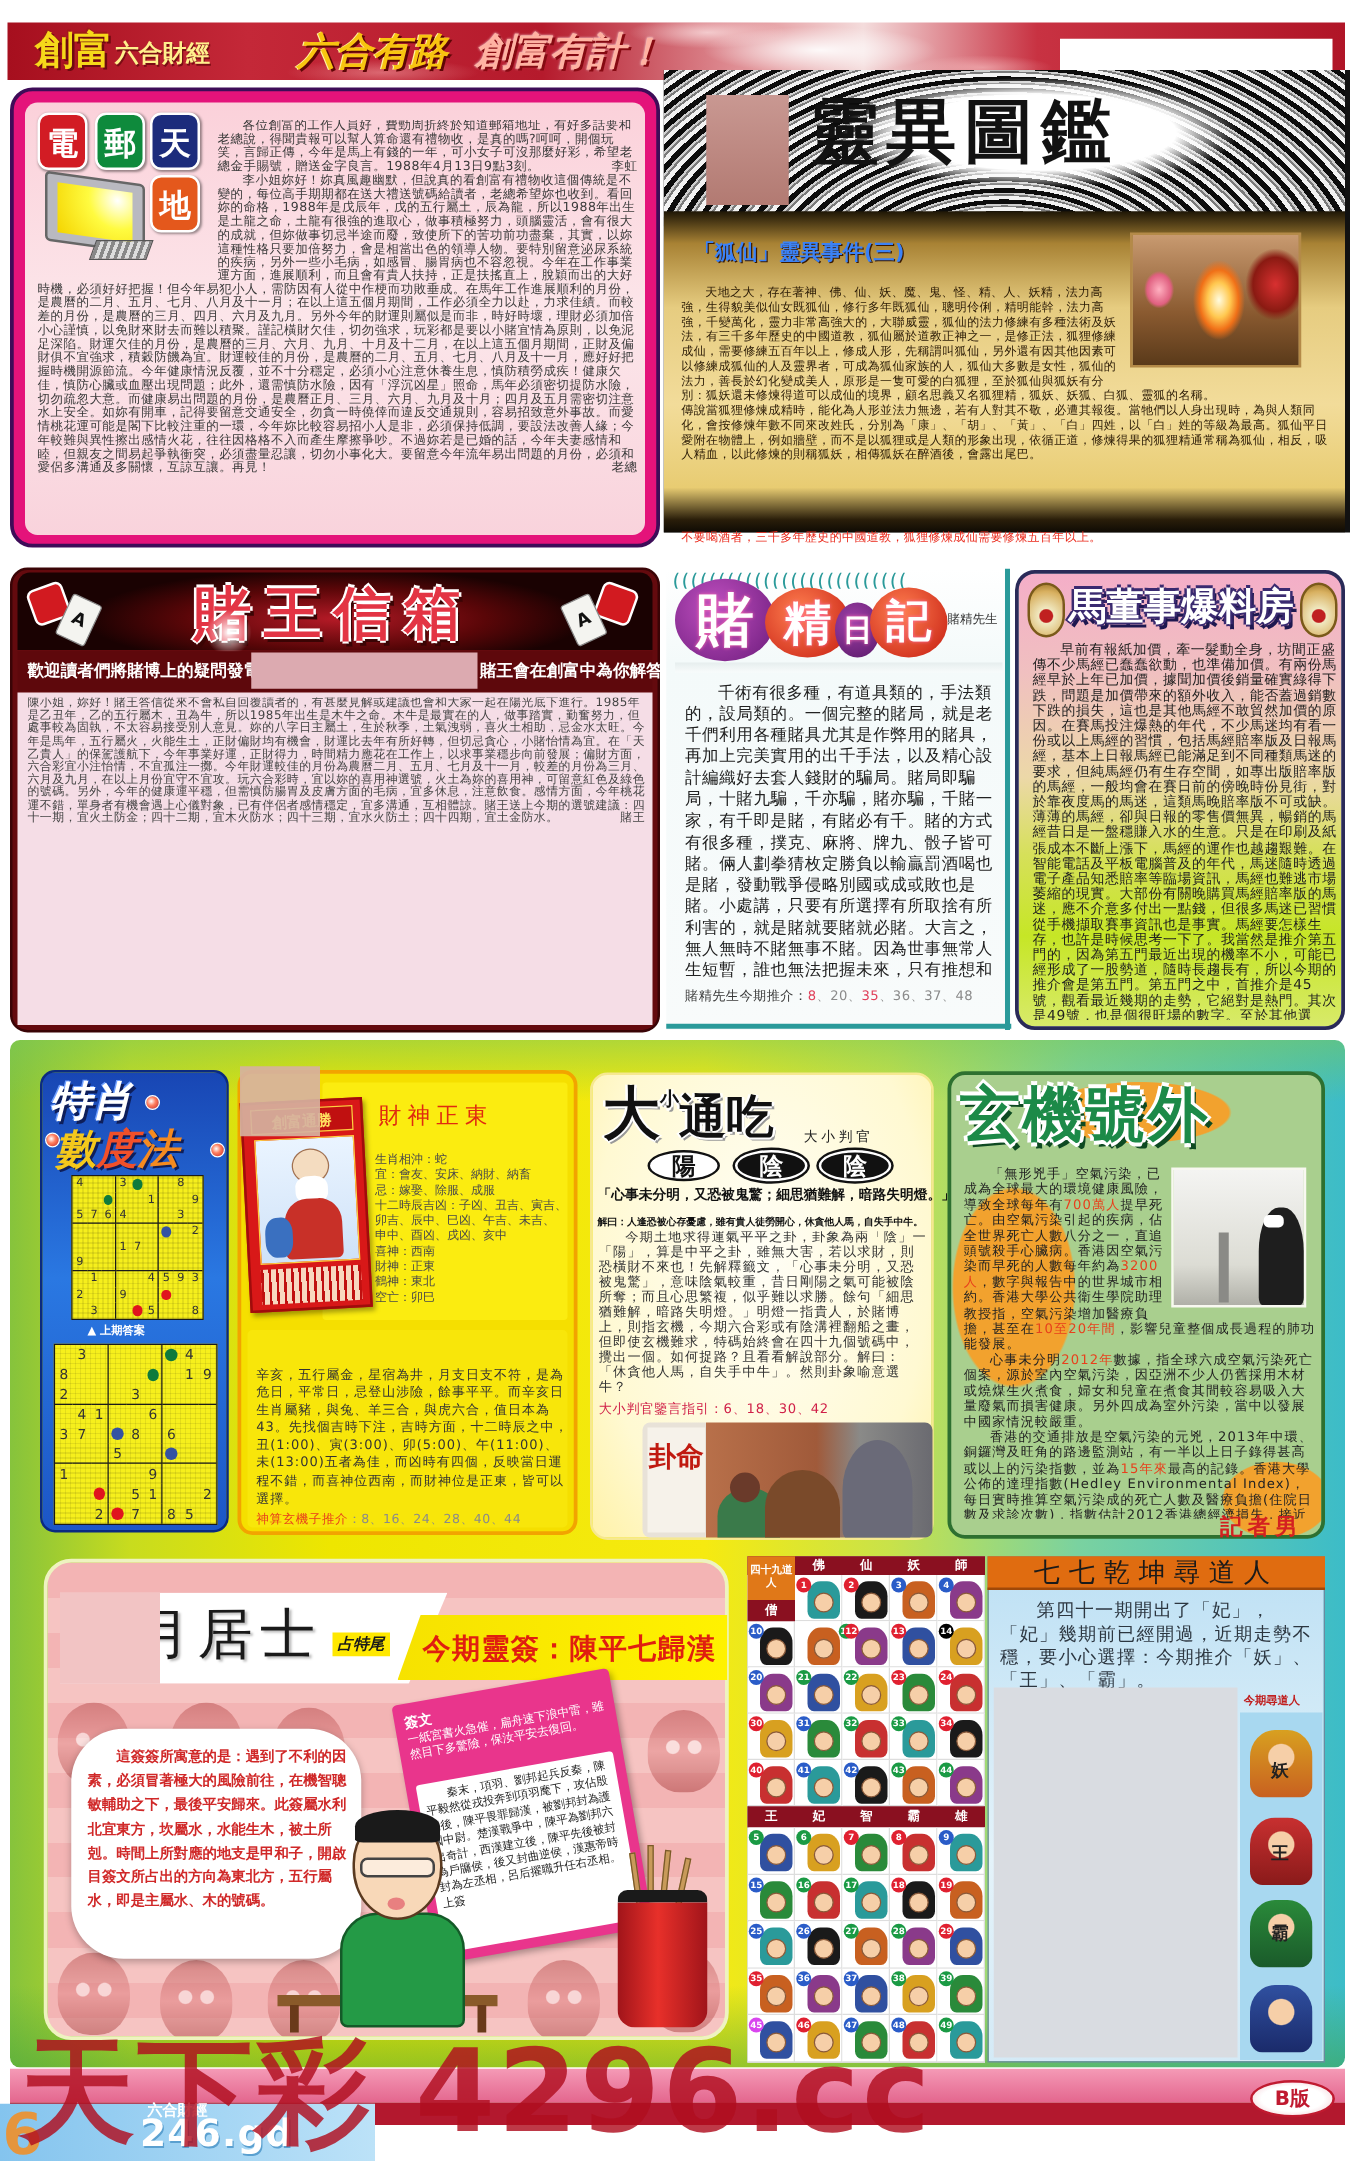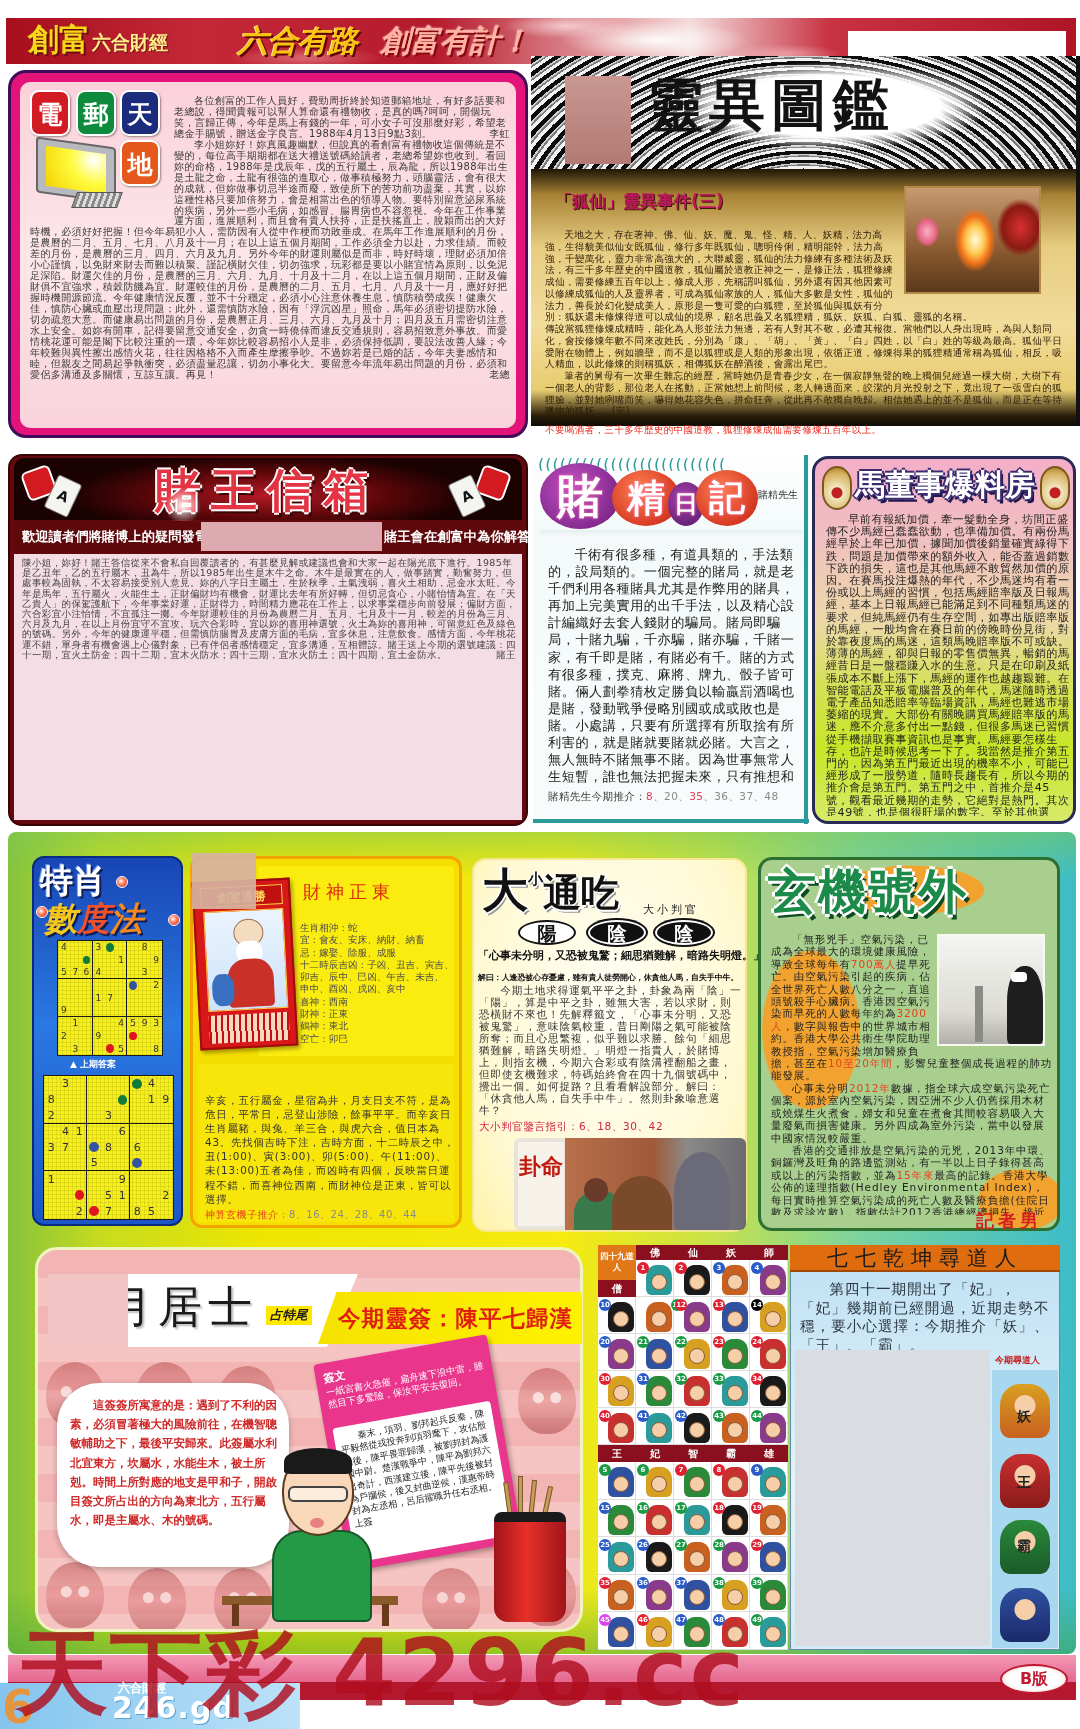--- a/index.html
+++ b/index.html
@@ -36,21 +36,21 @@
 
 
 #ghost{left:531px;top:56px;width:587px;height:370px;overflow:hidden;background:#111}
 #swirl{left:0;top:0;width:545px;height:125px;
  background:
  radial-gradient(ellipse 200px 55px at 300px 50px,#ffffff 55%,rgba(255,255,255,0) 80%),
  repeating-radial-gradient(ellipse at 50% 150%,#0c0c0c 0 5px,#f2f2f2 5px 9px,#7a7a7a 9px 11px,#cfcfcf 11px 13px)}
 #ghost-pink{left:34px;top:20px;width:66px;height:88px;background:linear-gradient(180deg,#c99892,#b27a72)}
 #ghost-title{left:116px;top:12px;font-size:56px;font-weight:bold;color:#121212;letter-spacing:6px}
 #ghost-gold{left:0;top:113px;width:545px;height:257px;background:linear-gradient(180deg,#1e1606 0%,#a88234 10%,#e6cc80 30%,#f2dc9a 60%,#e8cc72 86%,#2a1e0a 96%,#0e0a04 100%)}
-#ghost-sub{left:555px;top:190px;font-size:17px;font-weight:bold;color:#be185d;text-shadow:1px 1px 0 #3a1a00}
+#ghost-sub{left:555px;top:190px;font-size:17px;font-weight:bold;color:#3b82f6;text-shadow:1px 1px 0 #3a1a00}
 #ghost-photo{left:904px;top:186px;width:137px;height:108px;border:2px solid #b48a48;
  background:
  radial-gradient(ellipse 16px 20px at 16% 42%,#ffb0c0,#e06080 60%,rgba(0,0,0,0) 75%),
  radial-gradient(ellipse 26px 40px at 52% 50%,#fffce0,#ffc850 35%,#f07018 60%,rgba(0,0,0,0) 80%),
  radial-gradient(ellipse 30px 36px at 86% 38%,#d83030,#8a1a12 60%,rgba(0,0,0,0) 80%),
  linear-gradient(180deg,#c89a70,#8a5a30 60%,#5a3a1a)}
 #ghost-txt{left:545px;top:229px;width:518px;height:194px;overflow:hidden;font-size:9.6px;line-height:11.75px;letter-spacing:.35px;color:#2a1a05}
 #ghost-txt .fr{float:right;width:165px;height:80px}
 #ghost-red{left:545px;top:424px;font-size:9.6px;color:#ea2a1c;letter-spacing:.3px}
 
@@ -88,21 +88,21 @@
 #horse-txt{left:826px;top:514px;width:244px;height:302px;overflow:hidden;font-size:11.1px;line-height:12.2px;letter-spacing:.5px;color:#1e1e1e}
 
 
 #bigbg{left:8px;top:832px;width:1068px;height:822px;border-radius:8px;
  background:
  linear-gradient(180deg,rgba(120,200,90,.55) 0%,rgba(255,255,255,0) 6%,rgba(255,255,255,0) 92%,rgba(60,160,60,.5) 100%),
  linear-gradient(90deg,#86c33c 0%,#c8dc1e 9%,#eee600 24%,#f6ea10 52%,#c8e24a 66%,#7ad2a0 80%,#3cbcc8 100%)}
 
 
 #sx{left:32px;top:856px;width:151px;height:370px;border-radius:12px;border:2px solid #0a2a80;background:linear-gradient(180deg,#1846b4,#2a78e2 45%,#1c56c6 100%)}
-#sx-t1{left:40px;top:859px;font-size:33px;font-weight:bold;color:#fff;text-shadow:2px 2px 0 #0e1e5a,-1px -1px 0 #70a0ff}
+#sx-t1{left:40px;top:859px;font-size:33px;font-weight:bold;font-style:italic;color:#fff;text-shadow:2px 2px 0 #0e1e5a,-1px -1px 0 #70a0ff}
 #sx-t2{left:44px;top:897px;font-size:33px;font-weight:bold;font-style:italic;text-shadow:2px 2px 0 #0e1e5a}
 .orb{width:12px;height:12px;border-radius:50%;background:radial-gradient(circle at 40% 40%,#fff,#ff8060 40%,#c02020);border:1px solid #fff}
 .sud{display:grid;grid-template-columns:repeat(9,1fr);grid-template-rows:repeat(9,1fr);background:
  repeating-linear-gradient(0deg,rgba(0,0,0,.08) 0 1px,transparent 1px 4px),repeating-linear-gradient(90deg,rgba(0,0,0,.08) 0 1px,transparent 1px 4px),#f6ef1c;
  border:1.5px solid #1a1a1a}
 .sc{display:flex;align-items:center;justify-content:center;color:#333;font-family:"DejaVu Sans",sans-serif}
 .sc.br{border-right:1.2px solid #1a1a1a}
 .sc.bb{border-bottom:1.2px solid #1a1a1a}
 #sud1 .sc{font-size:9px}
 #sud2 .sc{font-size:11px}
@@ -243,21 +243,20 @@
   <div id="ghost-pink" class="a"></div>
   <div id="ghost-title" class="a serif">靈異圖鑑</div>
   <div id="ghost-gold" class="a"></div>
 </div>
 <div id="ghost-sub" class="a">「狐仙」靈異事件(三)</div>
 <div id="ghost-photo" class="a"></div>
 <div id="ghost-txt" class="a">
   <div class="fr"></div>
   <p class="ind">天地之大，存在著神、佛、仙、妖、魔、鬼、怪、精、人、妖精，法力高強，生得貌美似仙女既狐仙，修行多年既狐仙，聰明伶俐，精明能幹，法力高強，千變萬化，靈力非常高強大的，大聯威靈，狐仙的法力修練有多種法術及妖法，有三千多年歷史的中國道教，狐仙屬於道教正神之一，是修正法，狐狸修練成仙，需要修練五百年以上，修成人形，先稱謂叫狐仙，另外還有因其他因素可以修練成狐仙的人及靈界者，可成為狐仙家族的人，狐仙大多數是女性，狐仙的法力，善長於幻化變成美人，原形是一隻可愛的白狐狸，至於狐仙與狐妖有分別：狐妖還未修煉得道可以成仙的境界，顧名思義又名狐狸精，狐妖、妖狐、白狐、靈狐的名稱。</p>
   <p>傳說當狐狸修煉成精時，能化為人形並法力無邊，若有人對其不敬，必遭其報復。當牠們以人身出現時，為與人類同化，會按修煉年數不同來改姓氏，分別為「康」、「胡」、「黃」、「白」四姓，以「白」姓的等級為最高。狐仙平日愛附在物體上，例如牆壁，而不是以狐狸或是人類的形象出現，依循正道，修煉得果的狐狸精通常稱為狐仙，相反，吸人精血，以此修煉的則稱狐妖，相傳狐妖在醉酒後，會露出尾巴。</p>
-  <p class="ind">筆者的舅母有一次畢生難忘的經歷，當時她仍是青春少女，在一個寂靜無聲的晚上獨個兒經過一棵大樹，大樹下有一個老人的背影，那位老人在搖動，正當她想上前問候，老人轉過面來，皎潔的月光投射之下，竟出現了一張雪白的狐狸臉，並對她咧嘴而笑，嚇得她花容失色，拼命狂奔，從此再不敢獨自晚歸。相信她遇上的並不是狐仙，而是正在等待獵物的狐妖.....(完)</p>
 </div>
 <div id="ghost-red" class="a">不要喝酒者，三千多年歷史的中國道教，狐狸修煉成仙需要修煉五百年以上。</div>
 
 <div id="king" class="a"></div>
 <div id="king-head" class="a"></div>
 <div class="a die" style="left:24px;top:468px"></div>
 <div class="a card" style="left:50px;top:478px">A</div>
 <div class="a die" style="left:478px;top:468px;transform:rotate(20deg)"></div>
 <div class="a card" style="left:454px;top:478px;transform:rotate(-25deg)">A</div>
 <div id="king-title" class="a">賭王信箱</div>

